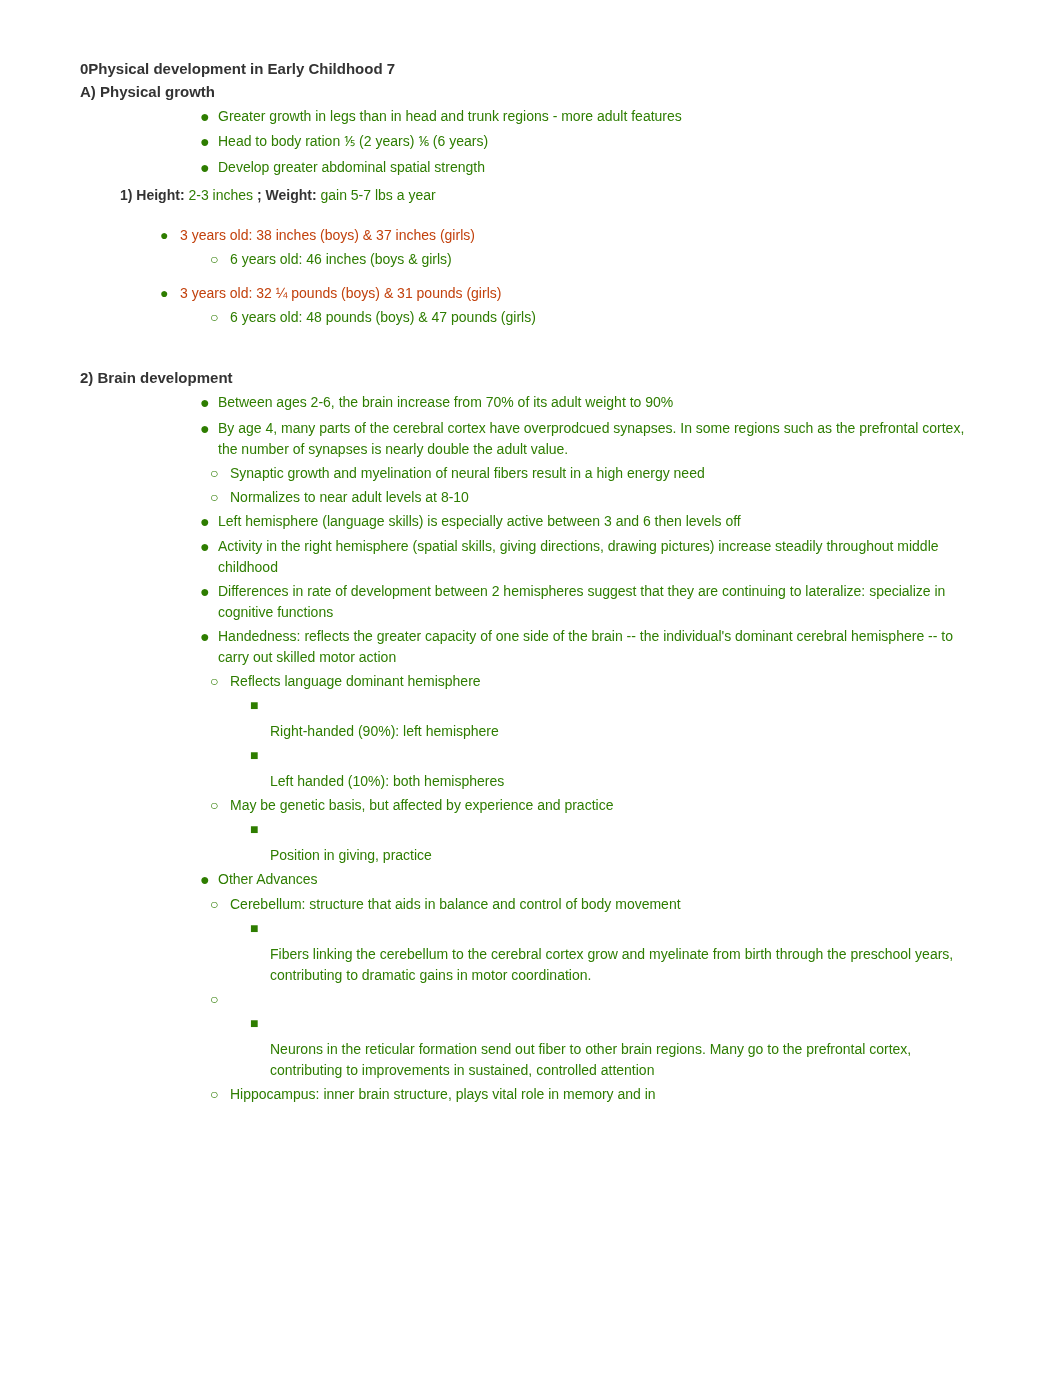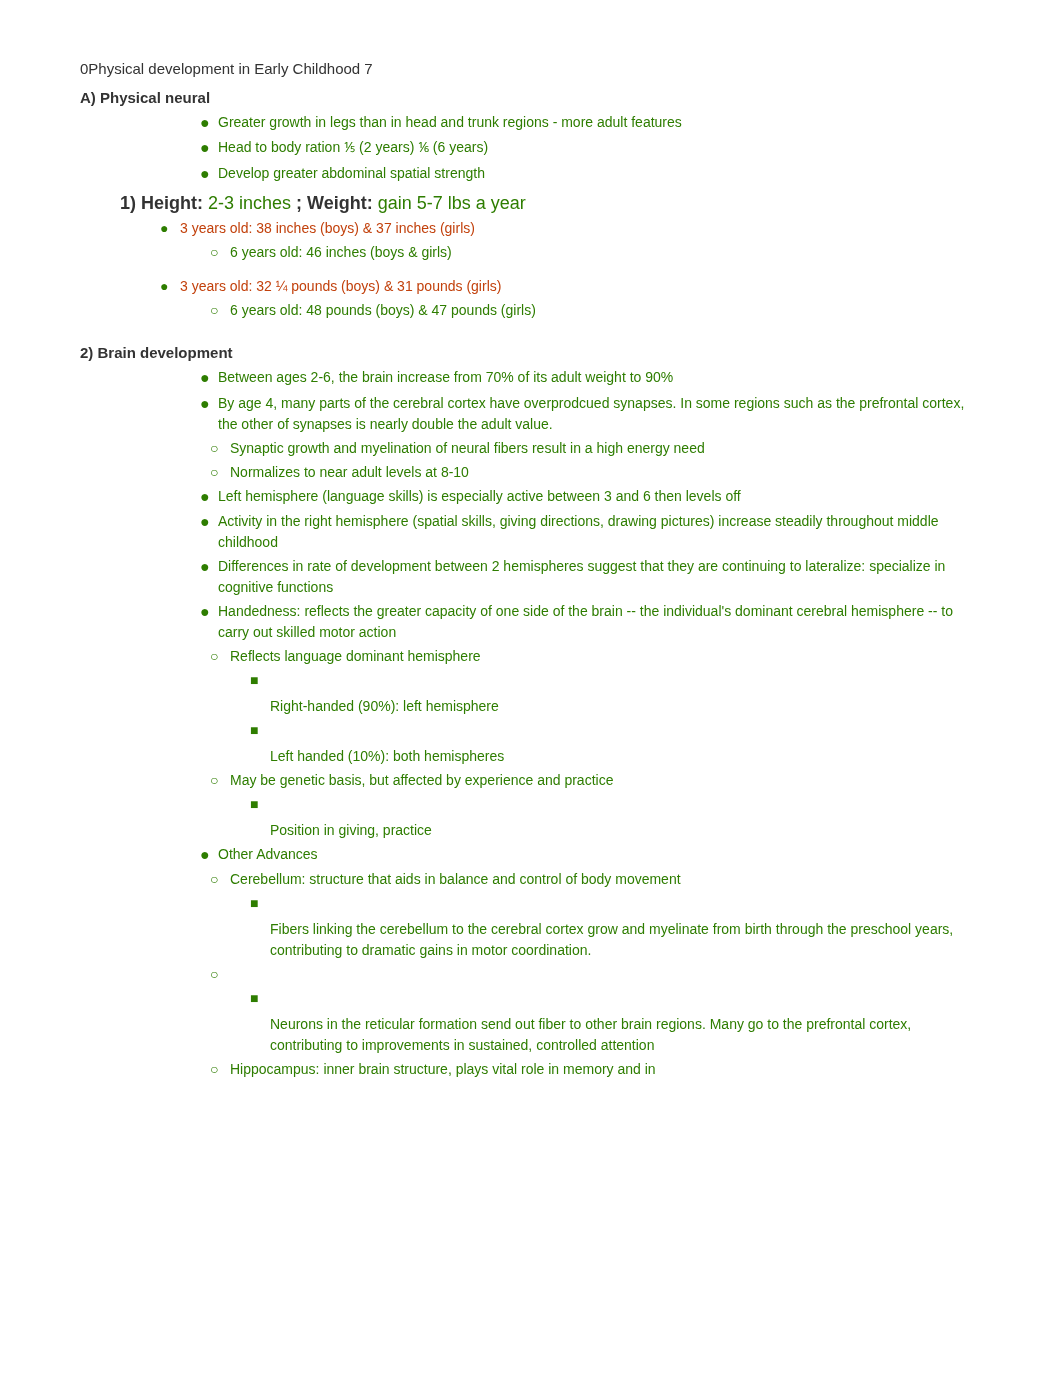--- a/index.html
+++ b/index.html
@@ -15,23 +15,23 @@
       width: 1062px;
       min-height: 1377px;
       padding: 60px 80px 60px 80px;
     }
     .content {
       max-width: 900px;
     }
 
     .title-line {
       font-size: 15px;
-      font-weight: normal;
-      color: #333;
-      margin-bottom: 12px;
+      font-weight: bold;
+      color: #333;
+      margin-bottom: 6px;
     }
     .section-a {
       font-size: 15px;
       font-weight: bold;
       color: #333;
       margin-bottom: 6px;
     }
     .bullet-l1 {
       display: flex;
       align-items: flex-start;
@@ -44,24 +44,24 @@
       line-height: 1.4;
       color: #2e7d00;
     }
     .bullet-l1 .bullet-text {
       color: #2e7d00;
       line-height: 1.5;
     }
 
     .height-weight-line {
       margin-top: 8px;
-      margin-bottom: 4px;
+      margin-bottom: 22px;
       margin-left: 40px;
       color: #333;
-      font-size: 18px;
+      font-size: 14px;
     }
     .hw-label { font-weight: bold; color: #333; }
     .hw-val { color: #2e7d00; }
 
     .bullet-l2 {
       display: flex;
       align-items: flex-start;
       margin-left: 80px;
       margin-bottom: 3px;
     }
@@ -109,33 +109,34 @@
     .bullet-l4 .bullet-text {
       color: #2e7d00;
       line-height: 1.5;
       margin-top: 26px;
     }
 
     .section-num {
       font-size: 15px;
       font-weight: bold;
       color: #333;
+      margin-top: 18px;
       margin-bottom: 6px;
     }
 
     .spacer { height: 10px; }
   </style>
 </head>
 <body>
 
 <div class="content">
 
   <div class="title-line">0Physical development in Early Childhood 7</div>
 
-  <div class="section-a">A) Physical neural</div>
+  <div class="section-a">A) Physical growth</div>
 
   <div>
     <div class="bullet-l1">
       <span class="bullet-sym">●</span>
       <span class="bullet-text">Greater growth in legs than in head and trunk regions - more adult features</span>
     </div>
     <div class="bullet-l1">
       <span class="bullet-sym">●</span>
       <span class="bullet-text">Head to body ration    ⅕ (2 years)  ⅙ (6 years)</span>
     </div>
@@ -179,21 +180,21 @@
 
   <div class="section-num">2) Brain development</div>
 
   <div class="bullet-l1">
     <span class="bullet-sym">●</span>
     <span class="bullet-text">Between ages 2-6, the brain increase from 70% of its adult weight to 90%</span>
   </div>
 
   <div class="bullet-l1">
     <span class="bullet-sym">●</span>
-    <span class="bullet-text">By age 4, many parts of the cerebral cortex have overprodcued synapses.        In some regions such as the prefrontal cortex, the other of synapses is nearly double the adult value.</span>
+    <span class="bullet-text">By age 4, many parts of the cerebral cortex have overprodcued synapses.        In some regions such as the prefrontal cortex, the number of synapses is nearly double the adult value.</span>
   </div>
   <div class="bullet-l3">
     <span class="bullet-sym">○</span>
     <span class="bullet-text">Synaptic growth and myelination of neural fibers result in a high energy need</span>
   </div>
   <div class="bullet-l3">
     <span class="bullet-sym">○</span>
     <span class="bullet-text">Normalizes to near adult levels at 8-10</span>
   </div>
 

